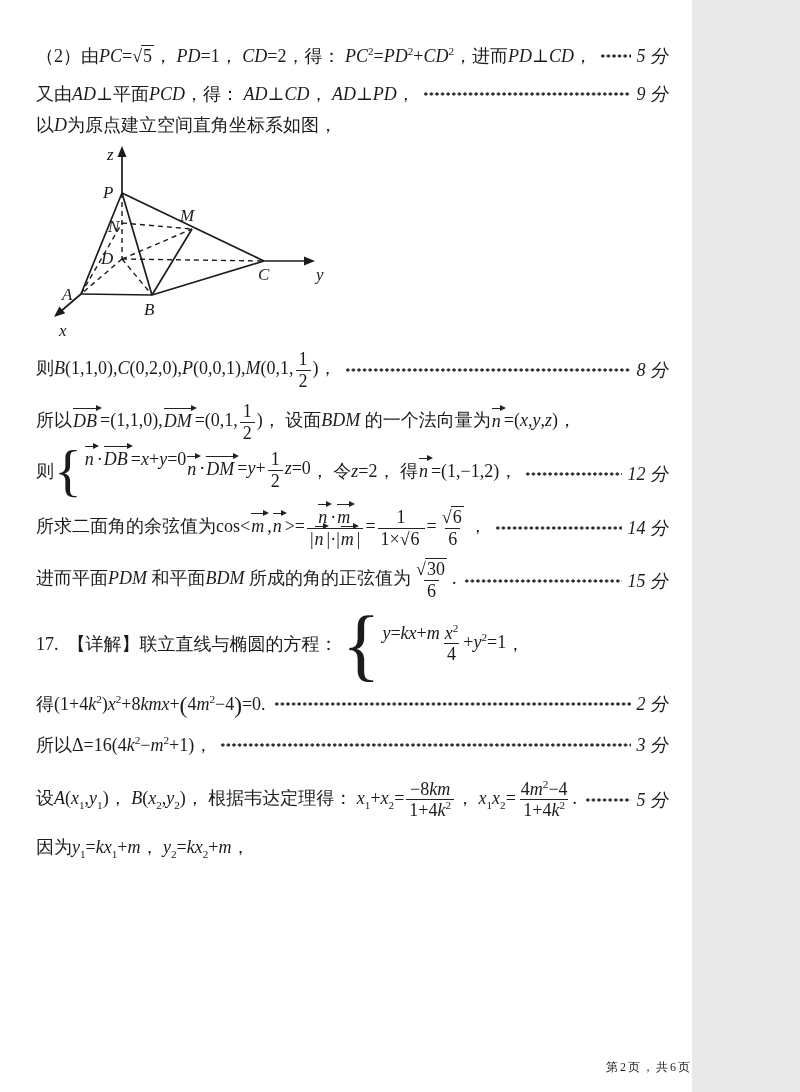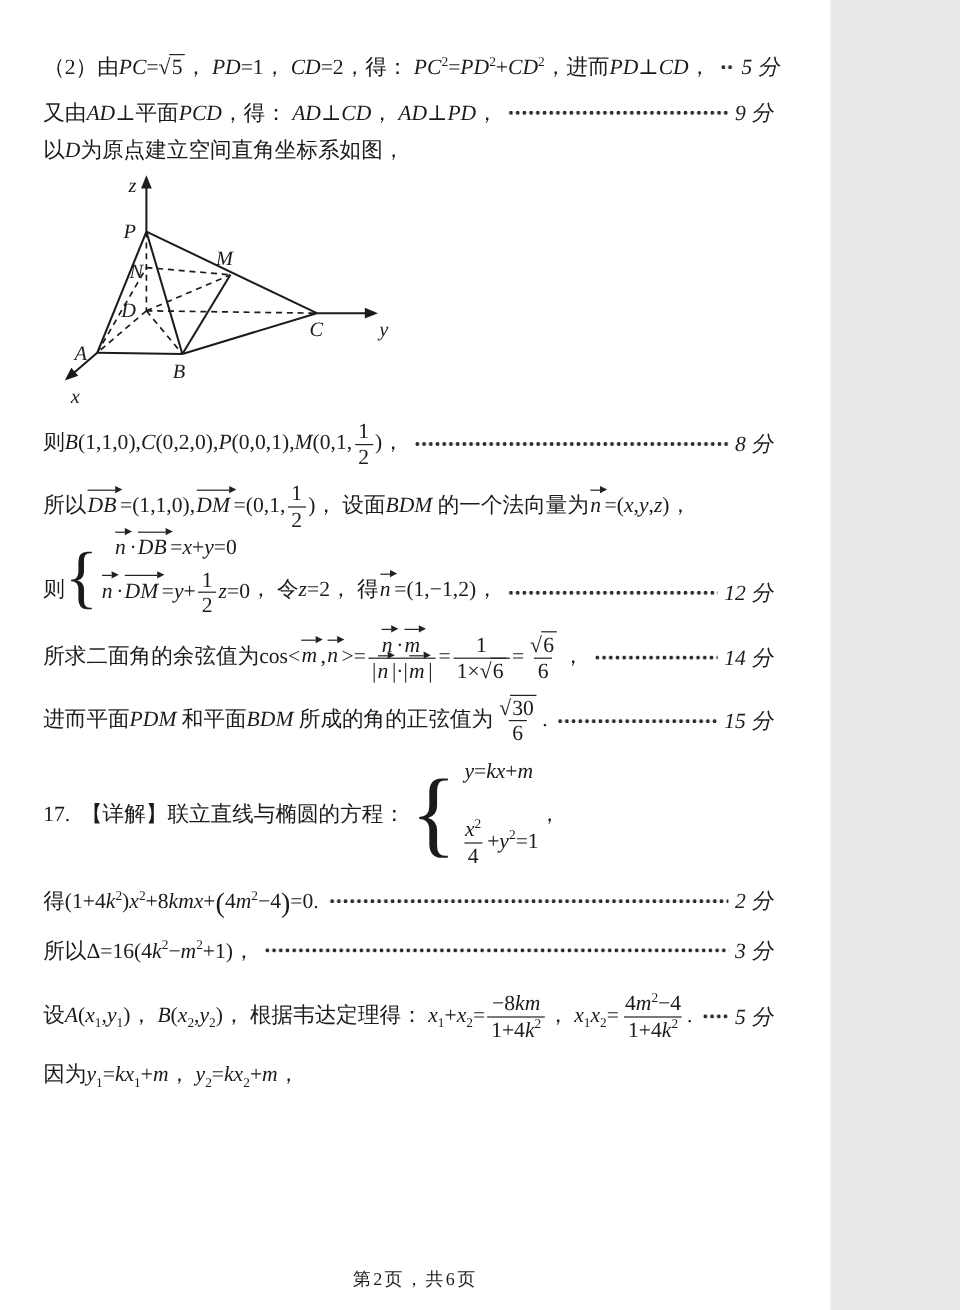--- a/index.html
+++ b/index.html
@@ -1,18 +1,18 @@
 <!DOCTYPE html>
 <html><head>
 <meta charset="utf-8">
 <style>
   html,body{margin:0;padding:0;background:#e9e9e9;}
   .page{
     width:692px;height:1092px;background:#ffffff;position:relative;
-    box-sizing:border-box;padding:44px 48px 0 36px;
+    box-sizing:border-box;padding:44px 24px 0 36px;
     font-family:"Liberation Serif","DejaVu Serif",serif;
     font-size:18px;color:#1b1b1b;overflow:hidden;
   }
   .line{display:flex;align-items:center;}
   .content{white-space:nowrap;}
   i{font-style:italic;font-family:"Liberation Serif","DejaVu Serif",serif;}
   sup{font-size:0.62em;line-height:0;}
   sub{font-size:0.62em;line-height:0;}
   .leader{
     flex:1;min-width:12px;height:6px;margin:0 6px 0 8px;
@@ -29,38 +29,38 @@
   .rd{border-top:1.4px solid #222;padding:0 2px;margin-left:-1px;}
   
   .vec{position:relative;display:inline-block;padding:2px 3px 0 1px;margin-top:-2px;}
   .vec::before{content:"";position:absolute;left:1px;right:4px;top:-1px;border-top:1.3px solid #222;}
   .vec::after{content:"";position:absolute;right:-2px;top:-4px;width:0;height:0;
     border-left:6px solid #222;border-top:3px solid transparent;border-bottom:3px solid transparent;}
   
   .cases{display:inline-flex;align-items:center;vertical-align:middle;}
   .brc{font-size:58px;line-height:0.85;font-weight:400;margin-right:2px;}
   .brc.big{font-size:80px;line-height:0.8;}
-  .crows{display:inline-flex;flex-direction:column;align-items:center;row-gap:6px;}
+  .crows{display:inline-flex;flex-direction:row;align-items:flex-start;row-gap:6px;}
   .crows.wide{row-gap:28px;}
   .crow{white-space:nowrap;}
   .bigp{font-size:1.3em;line-height:0.8;vertical-align:-3px;}
   
   .sys{align-items:flex-end;}
   .sys .content{display:inline-flex;align-items:flex-end;}
   .sys .lead,.sys .tail{padding-bottom:12px;white-space:nowrap;}
   .sys .leader{align-self:flex-end;margin-bottom:18px;}
   .sys .score{align-self:flex-end;padding-bottom:9px;}
   
   .l11{align-items:center;}
   .l11 .content{display:inline-flex;align-items:center;}
   .l11 .lead,.l11 .tail{white-space:nowrap;}
   
   .diagram-wrap{margin:6px 0 0 -4px;height:202px;}
   .diagram text{font-size:17px;font-style:italic;fill:#1b1b1b;}
-  .footer{position:absolute;left:0;right:0;bottom:16px;text-align:center;font-size:15px;letter-spacing:2px;}
+  .footer{position:absolute;left:0;right:0;bottom:16px;text-align:right;font-size:12px;letter-spacing:2px;}
 </style>
 </head>
 <body>
 
 <div class="page">
 
   <div class="line" style="margin-top:0">
     <span class="content">（2）由<i>PC</i>=<span class="sr">√<span class="rd">5</span></span>， <i>PD</i>=1， <i>CD</i>=2，得： <i>PC</i><sup>2</sup>=<i>PD</i><sup>2</sup>+<i>CD</i><sup>2</sup>，进而<i>PD</i>⊥<i>CD</i>，</span>
     <span class="leader"></span>
     <span class="score">5 分</span>

